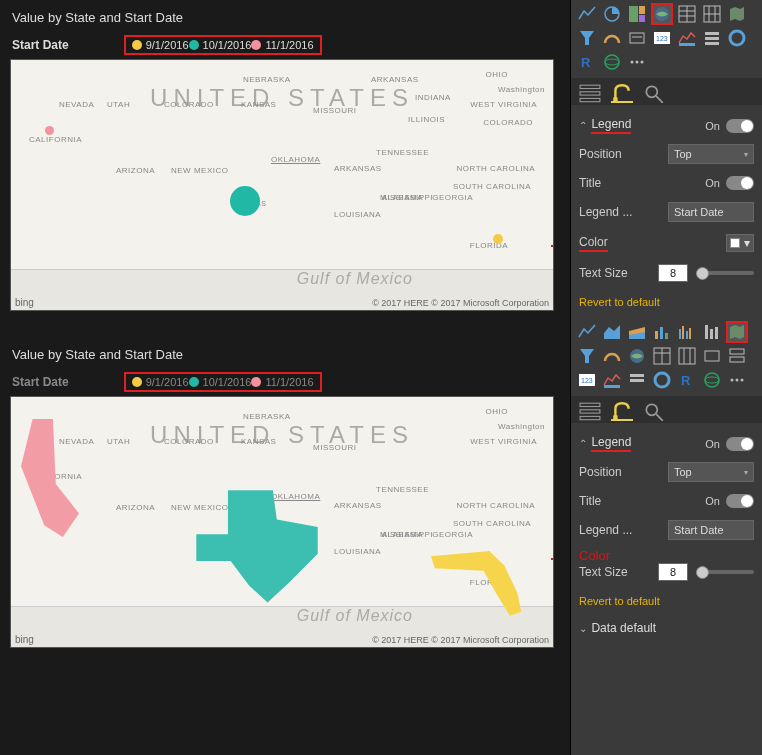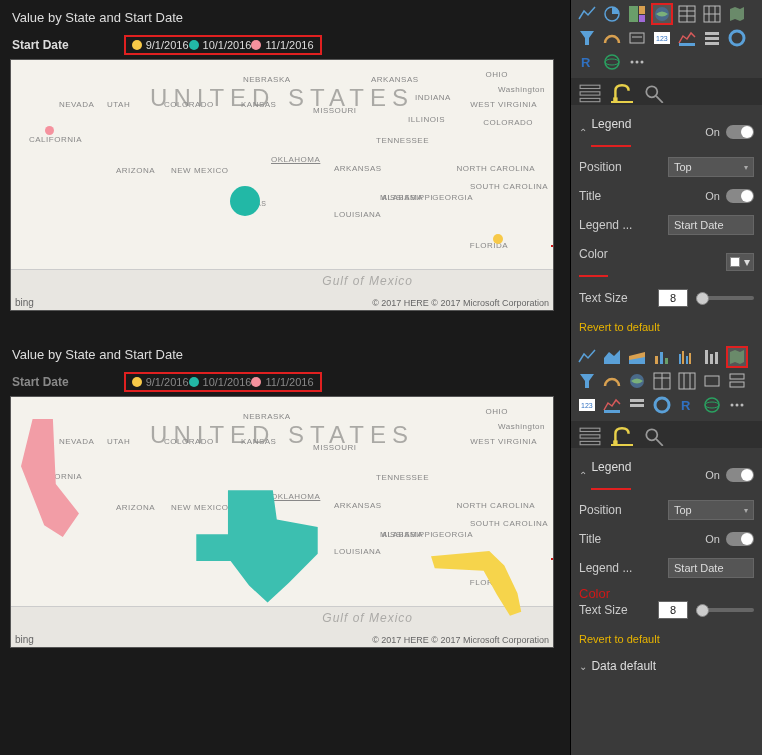--- a/index.html
+++ b/index.html
@@ -85,21 +85,21 @@
     font-size: 24px;
     letter-spacing: 6px;
     color: rgba(60,60,60,0.4);
     font-weight: 400;
     pointer-events: none;
   }
   .gulf-text {
     position: absolute;
     right: 140px;
     bottom: 22px;
-    font-size: 12px;
+    font-size: 16px;
     letter-spacing: 1px;
     font-style: italic;
     color: rgba(80,80,80,0.4);
   }
   .bing-attr {
     position: absolute;
     left: 4px;
     bottom: 2px;
     font-size: 10px;
     color: #666;
@@ -138,23 +138,23 @@
   .nebraska { left: 232px; top: 15px; }
   .illinois{ left: 360px; top: 15px; }
   .indiana{ left: 404px; top: 33px; }
   .kentucky { right: 108px; top: 55px; }
   .virginia { right: 20px; top: 58px; }
   .california { left: 18px; top: 75px; }
   .arizona { left: 105px; top: 106px;}
   .newmexico{ left: 160px; top: 106px;}
   .oklahoma{ left: 260px; top: 95px; text-decoration: underline;}
   .arkansas{ left: 323px; top: 104px;}
-  .tennessee{ right: 124px; top: 76px; margin-left: 42px;}
+  .tennessee{ right: 124px; top: 88px; margin-left: 42px;}
   .northcarolina{ right: 18px; top: 104px;}
-  .southcarolina{ right: 5px; top: 122px;}
+  .southcarolina{ right: 22px; top: 122px;}
   .texas{ left: 230px; top: 140px; font-size:7px;}
   .louisiana{ left: 323px; top: 150px;}
   .mississippi{ left: 369px; top: 133px;}
   .alabama{ right: 130px; top: 133px;}
   .georgia{ right: 80px; top: 133px;}
   .florida{ right: 45px; bottom: 60px;}
   
   .bub {
     position: absolute; border-radius: 50%;
   }
@@ -232,21 +232,21 @@
   .section-left {
     display: flex;
     align-items: center;
     gap: 4px;
   }
   .chevron { font-size: 10px; color: #bbb; }
   .section-title {
     font-size: 12px;
     color: #ddd;
   }
-  .underline { border-bottom: 2px solid #e02020; padding-bottom:14px;}
+  .underline { border-bottom: 2px solid #e02020; padding-bottom:1px;}
   .toggle-wrap {
     display: flex;
     align-items: center;
     gap: 6px;
   }
   .toggle-label { font-size: 11px; color: #ccc;}
   .toggle {
     width: 28px; height: 14px; border-radius: 8px; background: #888; position: relative;
   }
   .toggle::after{

